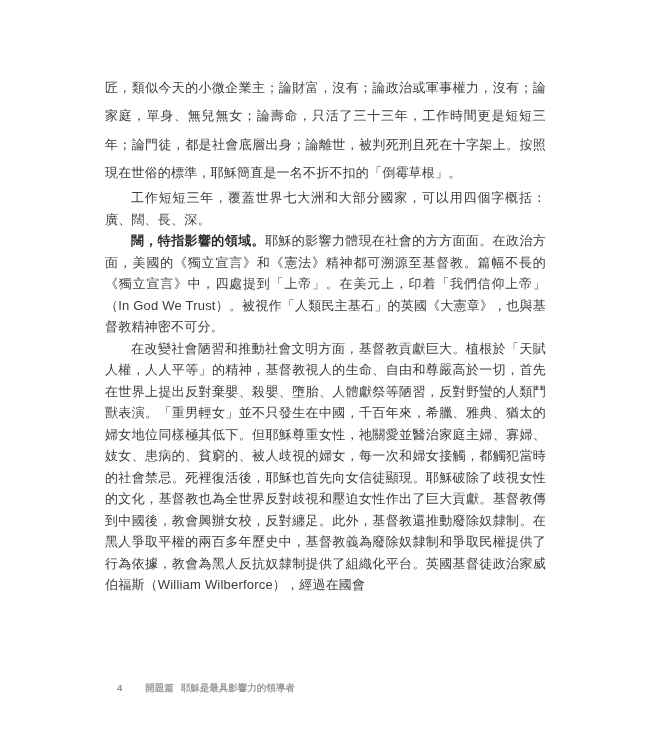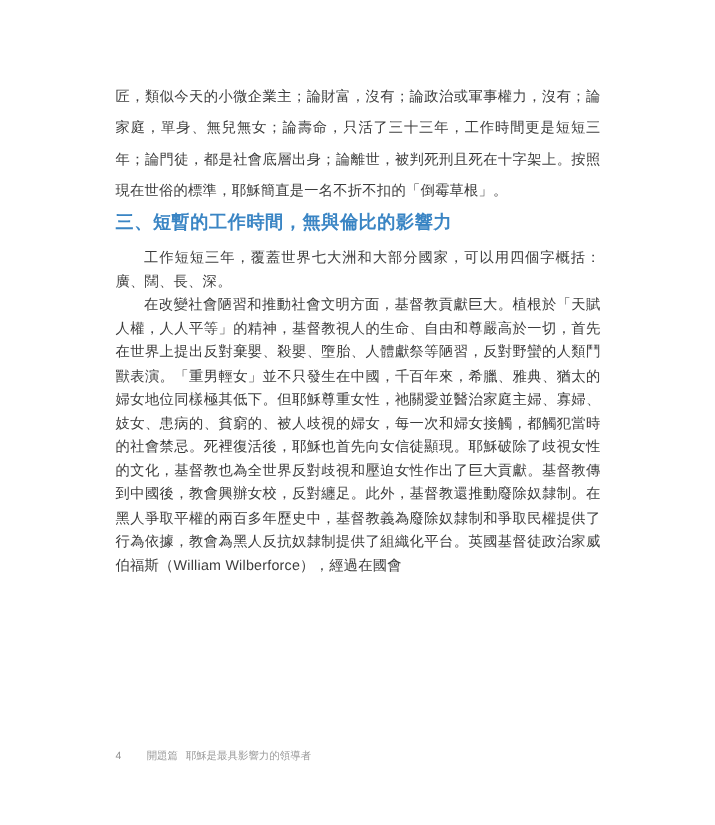--- a/index.html
+++ b/index.html
@@ -43,50 +43,51 @@
   .section-heading {
     margin: 3px 0 9px 0;
     font-size: 16.5px;
     line-height: 24px;
     font-weight: 700;
     color: #3a85c4;
     letter-spacing: 0.5px;
   }
   .footer {
     position: absolute;
-    left: 105px;
+    left: 117px;
     top: 682px;
     font-size: 9.5px;
     line-height: 12px;
     color: #9b9b9b;
     white-space: nowrap;
+    font-weight: bold;
   }
   .footer .pagenum {
     display: inline-block;
     margin-right: 23px;
     color: #8f8f8f;
   }
   .footer .section-label {
     margin-right: 7px;
   }
 </style>
 </head>
 <body>
 
 <div class="page">
 
   <div class="content">
 
     <p class="para loose">匠，類似今天的小微企業主；論財富，沒有；論政治或軍事權力，沒有；論家庭，單身、無兒無女；論壽命，只活了三十三年，工作時間更是短短三年；論門徒，都是社會底層出身；論離世，被判死刑且死在十字架上。按照現在世俗的標準，耶穌簡直是一名不折不扣的「倒霉草根」。</p>
 
-    <h2 class="section-heading">三、短暫的工作時間，無與倫比的影響力</h2>
 
     <p class="para indent"><b></b><span>工作短短三年，覆蓋世界七大洲和大部分國家，可以用四個字概括：廣、闊、長、深。</span></p>
 
 
+    <p class="para indent"><b>闊，特指影響的領域。</b><span>耶穌的影響力體現在社會的方方面面。在政治方面，美國的《獨立宣言》和《憲法》精神都可溯源至基督教。篇幅不長的《獨立宣言》中，四處提到「上帝」。在美元上，印着「我們信仰上帝」（In God We Trust）。被視作「人類民主基石」的英國《大憲章》，也與基督教精神密不可分。</span></p>
 
     <p class="para indent"><b></b><span>在改變社會陋習和推動社會文明方面，基督教貢獻巨大。植根於「天賦人權，人人平等」的精神，基督教視人的生命、自由和尊嚴高於一切，首先在世界上提出反對棄嬰、殺嬰、墮胎、人體獻祭等陋習，反對野蠻的人類鬥獸表演。「重男輕女」並不只發生在中國，千百年來，希臘、雅典、猶太的婦女地位同樣極其低下。但耶穌尊重女性，祂關愛並醫治家庭主婦、寡婦、妓女、患病的、貧窮的、被人歧視的婦女，每一次和婦女接觸，都觸犯當時的社會禁忌。死裡復活後，耶穌也首先向女信徒顯現。耶穌破除了歧視女性的文化，基督教也為全世界反對歧視和壓迫女性作出了巨大貢獻。基督教傳到中國後，教會興辦女校，反對纏足。此外，基督教還推動廢除奴隸制。在黑人爭取平權的兩百多年歷史中，基督教義為廢除奴隸制和爭取民權提供了行為依據，教會為黑人反抗奴隸制提供了組織化平台。英國基督徒政治家威伯福斯（William Wilberforce），經過在國會</span></p>
 
   </div>
 
   <div class="footer">
     <span class="pagenum">4</span><span class="section-label">開題篇</span><span class="book-title">耶穌是最具影響力的領導者</span>
   </div>
 
 </div>

